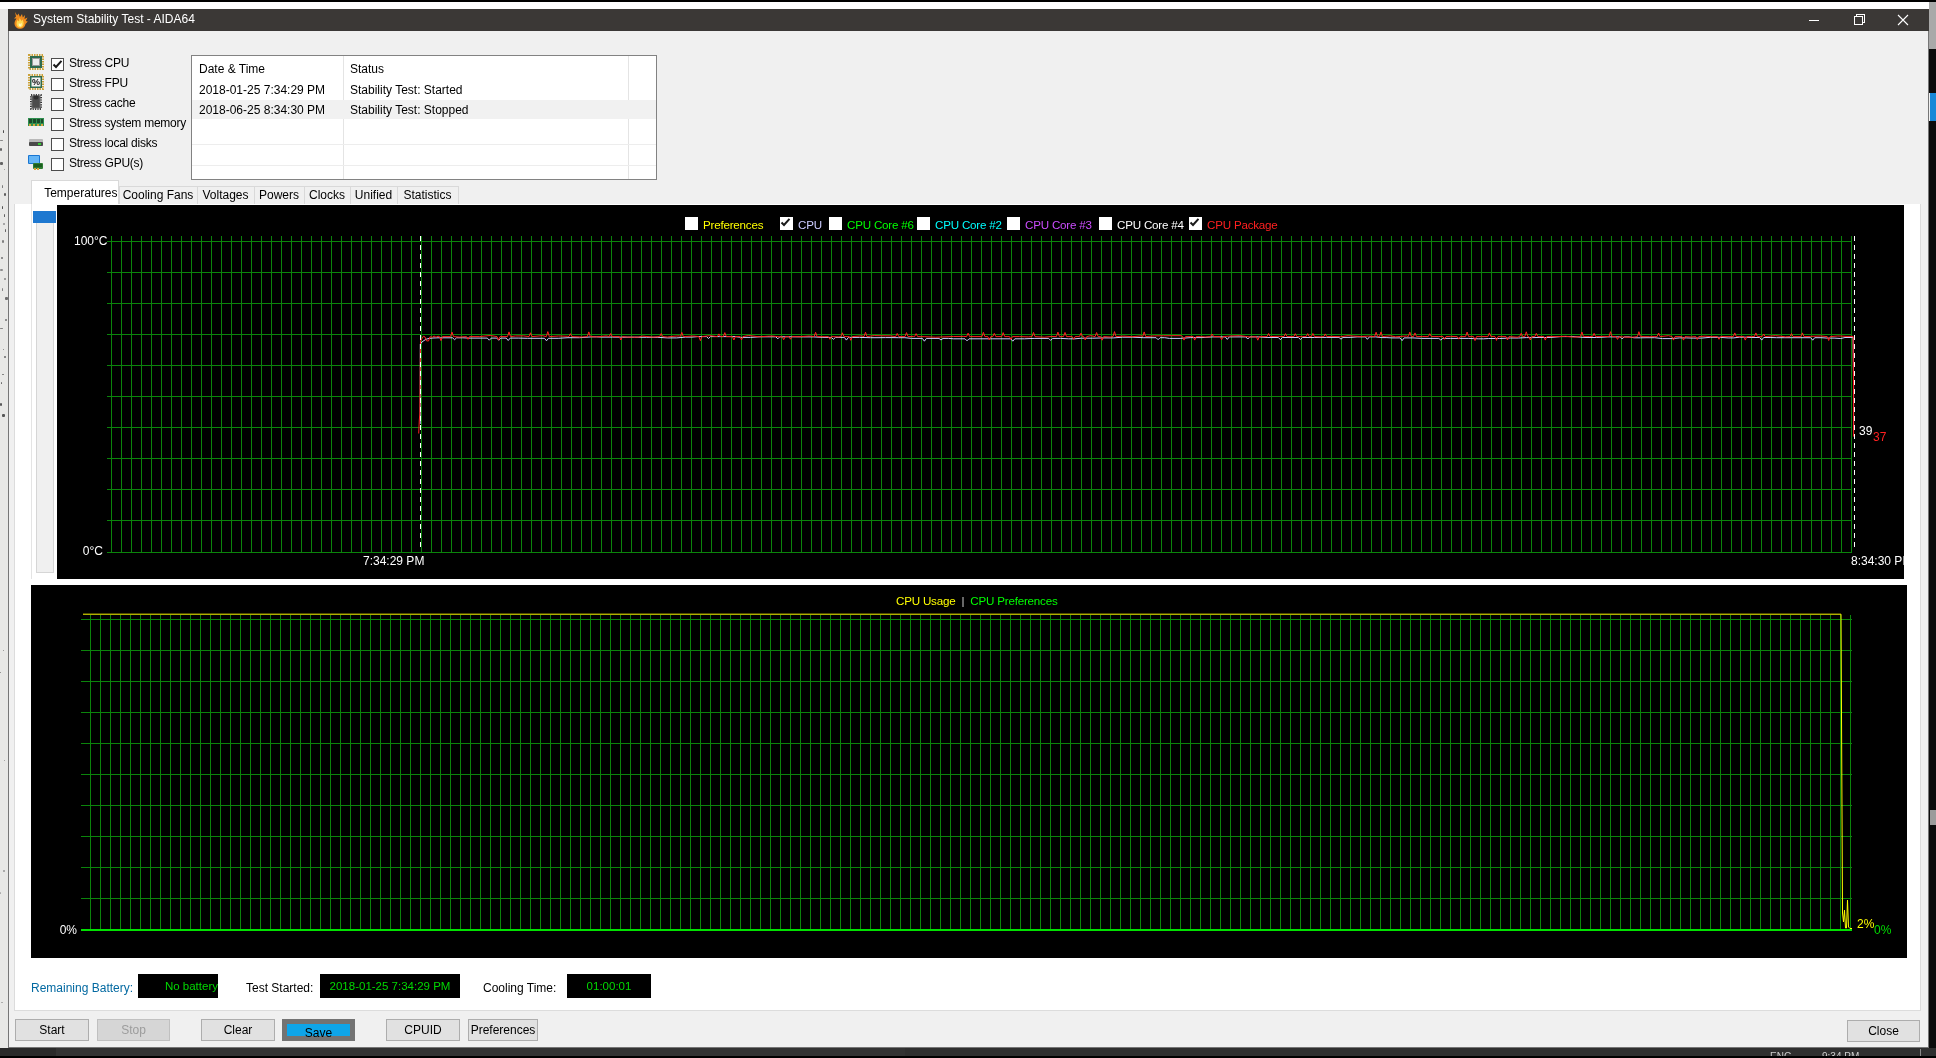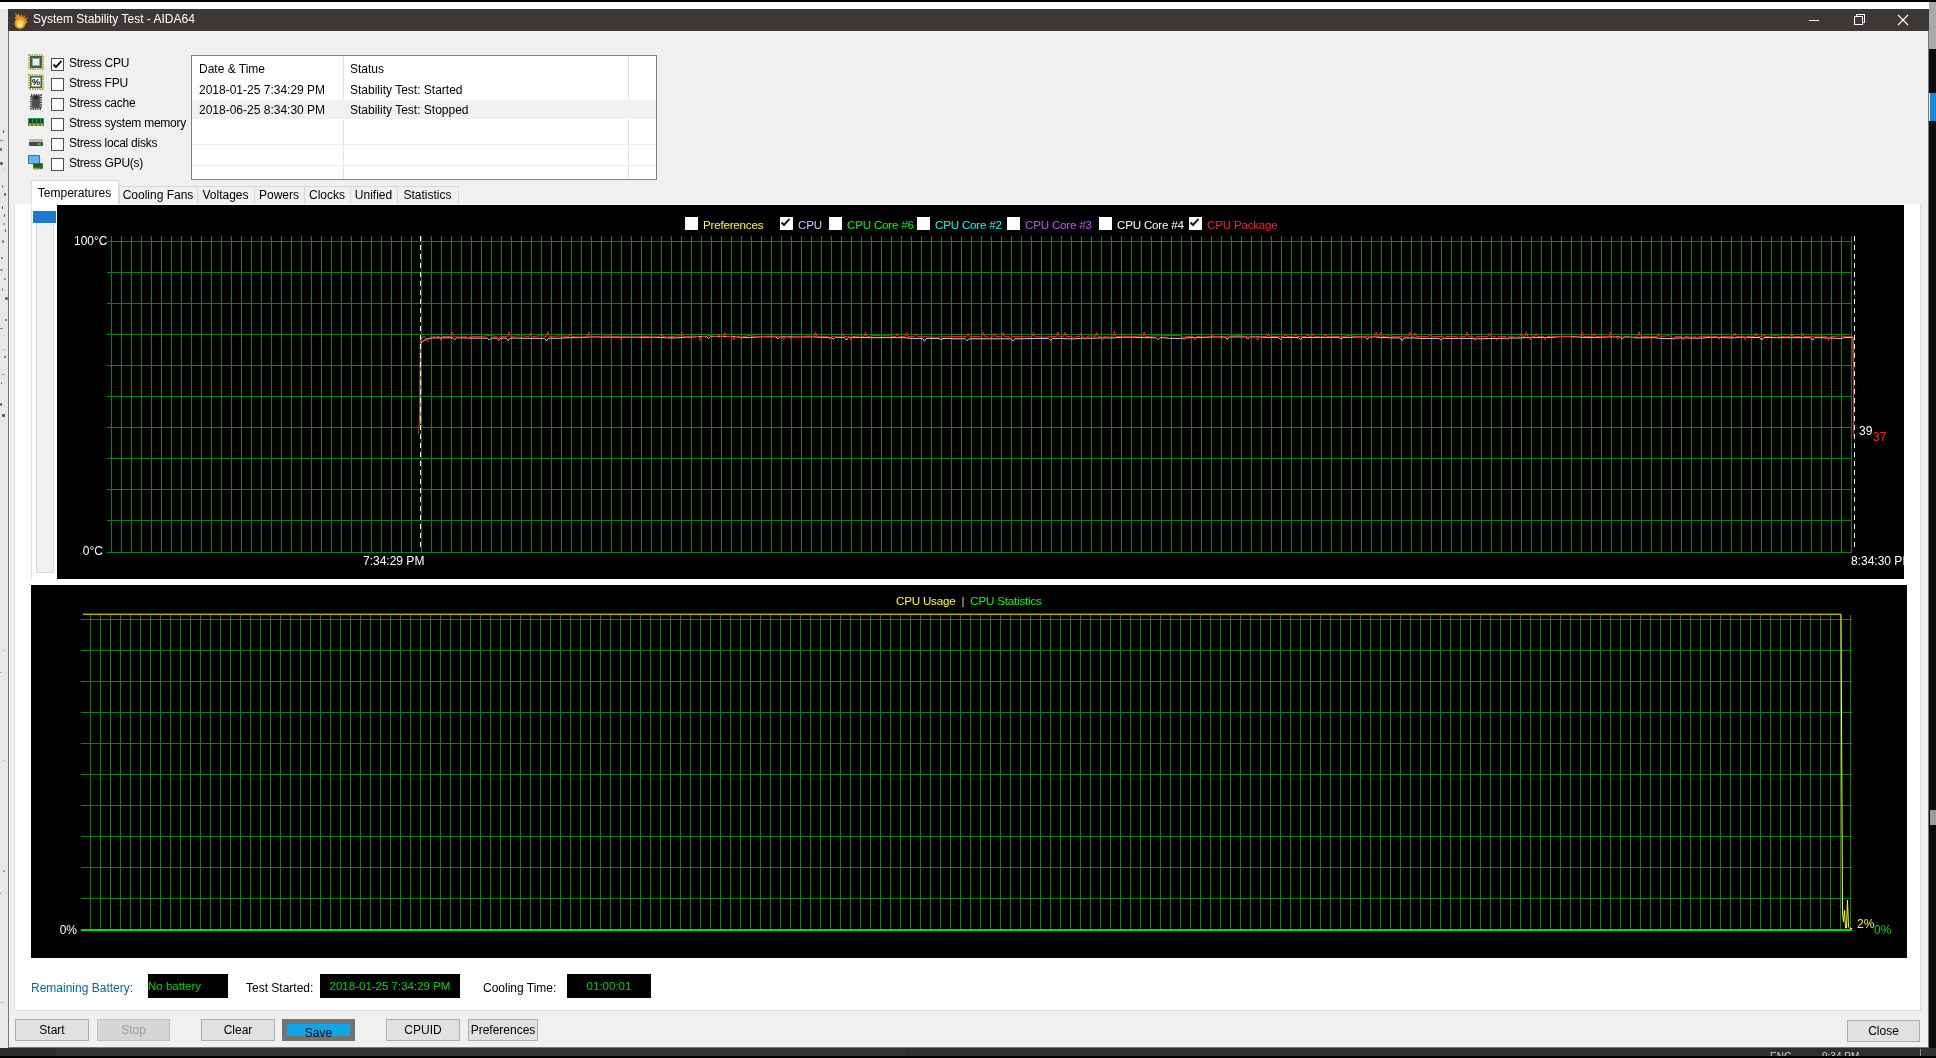--- a/index.html
+++ b/index.html
@@ -138,21 +138,21 @@
 <div class="cell" style="left:199px;top:83px">2018-01-25 7:34:29 PM</div>
 <div class="cell" style="left:350px;top:83px">Stability Test: Started</div>
 <div class="cell" style="left:199px;top:103px">2018-06-25 8:34:30 PM</div>
 <div class="cell" style="left:350px;top:103px">Stability Test: Stopped</div>
 <div class="tab" style="left:118.5px;width:79px">Cooling Fans</div>
 <div class="tab" style="left:196.5px;width:58px">Voltages</div>
 <div class="tab" style="left:253.5px;width:51px">Powers</div>
 <div class="tab" style="left:303.5px;width:47px">Clocks</div>
 <div class="tab" style="left:349.5px;width:48px">Unified</div>
 <div class="tab" style="left:396.5px;width:62px">Statistics</div>
-<div class="abs" style="left:30.5px;top:179.5px;width:88px;height:25px;background:#fff;border:1px solid #d9d9d9;border-bottom:none;text-align:center;line-height:24px">Temperatures</div>
+<div class="abs" style="left:30.5px;top:179.5px;width:88px;height:25px;background:#fff;border:1px solid #d9d9d9;border-bottom:none;text-align:right;line-height:24px">Temperatures</div>
 <div class="abs" style="left:14px;top:203.5px;width:1907px;height:807px;background:#fff;border:1px solid #dcdcdc;border-top:none"></div>
 <div class="abs" style="left:31px;top:204px;width:1px;height:375px;background:#e4e4e4"></div>
 <div class="abs" style="left:36px;top:212px;width:18px;height:361px;background:#f0f0f0;border:1px solid #d6d6d6"></div>
 <div class="abs" style="left:33px;top:211px;width:23px;height:12px;background:#1e78d0"></div>
 <div class="abs" style="left:57px;top:205px;width:1847px;height:374px;background:#000;overflow:hidden"></div>
 <div class="abs" style="left:111px;top:235.5px;width:1741px;height:316px;background:repeating-linear-gradient(to right,#0b840b 0,#0b840b 1px,transparent 1px,transparent 10px)"></div>
 <div class="abs" style="left:107px;top:241px;width:1745px;height:311.5px;background:repeating-linear-gradient(to bottom,#0b840b 0,#0b840b 1px,transparent 1px,transparent 31.05px)"></div>
 <div class="abs" style="left:420px;top:236px;width:1px;height:315px;background:repeating-linear-gradient(to bottom,#fff 0,#fff 5px,transparent 5px,transparent 9px)"></div>
 <div class="abs" style="left:1854px;top:236px;width:1px;height:315px;background:repeating-linear-gradient(to bottom,#fff 0,#fff 5px,transparent 5px,transparent 9px)"></div>
 <svg class="abs" style="left:57px;top:205px" width="1847" height="374" viewBox="0 0 1847 374">
@@ -187,25 +187,25 @@
 <div class="lbl leg" style="left:1207px;top:218px;color:#ff2020">CPU Package</div>
 <div class="abs" style="left:31px;top:585px;width:1876px;height:373px;background:#000;overflow:hidden"></div>
 <div class="abs" style="left:90px;top:614.5px;width:1761px;height:315px;background:repeating-linear-gradient(to right,#0b840b 0,#0b840b 1px,transparent 1px,transparent 10px)"></div>
 <div class="abs" style="left:81px;top:619.3px;width:1771px;height:281px;background:repeating-linear-gradient(to bottom,#0b840b 0,#0b840b 1px,transparent 1px,transparent 31.02px)"></div>
 <div class="abs" style="left:81px;top:929px;width:1771px;height:2px;background:#00e000"></div>
 <svg class="abs" style="left:31px;top:585px" width="1876" height="373" viewBox="0 0 1876 373">
 <polyline points="52.0,29.2 1810.0,29.2 1811.5,328.0 1812.5,337.0 1813.5,325.0 1814.5,343.0 1815.5,343.0 1816.5,315.0 1817.5,342.0 1819.0,343.5 1821.0,343.5" fill="none" stroke="#ffff00" stroke-width="1"></polyline>
   </svg>
 <div class="lbl" style="left:35px;top:608px;width:28px;text-align:center;color:#000000">100%</div>
 <div class="lbl" style="left:49px;top:923px;width:28px;text-align:right;color:#fff">0%</div>
-<div class="lbl leg" style="left:896px;top:594px;color:#ffff00">CPU Usage&nbsp; <span style="color:#c8c8c8">|</span> &nbsp;<span style="color:#00ff00">CPU Statistics</span></div>
+<div class="lbl leg" style="left:896px;top:594px;color:#ffff00">CPU Usage&nbsp; <span style="color:#c8c8c8">|</span> &nbsp;<span style="color:#00ff00">CPU Preferences</span></div>
 <div class="lbl" style="left:1857px;top:917px;color:#ffff00">2%</div>
 <div class="lbl" style="left:1874px;top:923px;color:#00dd00">0%</div>
 <div class="lbl" style="left:31px;top:981px;color:#0369a1">Remaining Battery:</div>
-<div class="abs" style="left:148px;top:974px;width:80px;height:24px;background:#000;color:#00d800;text-align:left;line-height:24px;font-size:11.5px">No battery</div>
+<div class="abs" style="left:138px;top:974px;width:80px;height:24px;background:#000;color:#00d800;text-align:right;line-height:24px;font-size:11.5px">No battery</div>
 <div class="lbl" style="left:246px;top:981px;color:#000">Test Started:</div>
 <div class="abs" style="left:320px;top:974px;width:140px;height:24px;background:#000;color:#00d800;text-align:center;line-height:24px;font-size:11.5px">2018-01-25 7:34:29 PM</div>
 <div class="lbl" style="left:483px;top:981px;color:#000">Cooling Time:</div>
 <div class="abs" style="left:567px;top:974px;width:84px;height:24px;background:#000;color:#00d800;text-align:center;line-height:24px;font-size:11.5px">01:00:01</div>
 <div class="btn" style="left:15px;top:1019px;width:74px">Start</div>
 <div class="btn" style="left:97px;top:1019px;width:73px;background:#d6d6d6;border-color:#c0c0c0;color:#9c9c9c">Stop</div>
 <div class="btn" style="left:201px;top:1019px;width:74px">Clear</div>
 <div class="btn" style="left:282px;top:1019px;width:73px;background:#0ea5e9;border:5px solid #737373;line-height:18px">Save</div>
 <div class="btn" style="left:386px;top:1019px;width:74px">CPUID</div>
 <div class="btn" style="left:468px;top:1019px;width:70px">Preferences</div>

